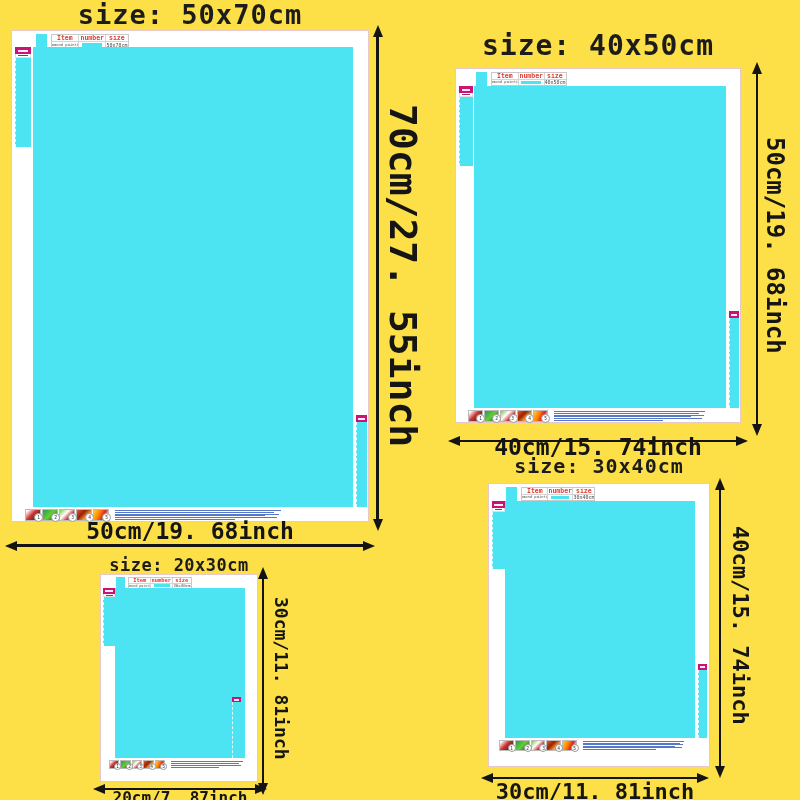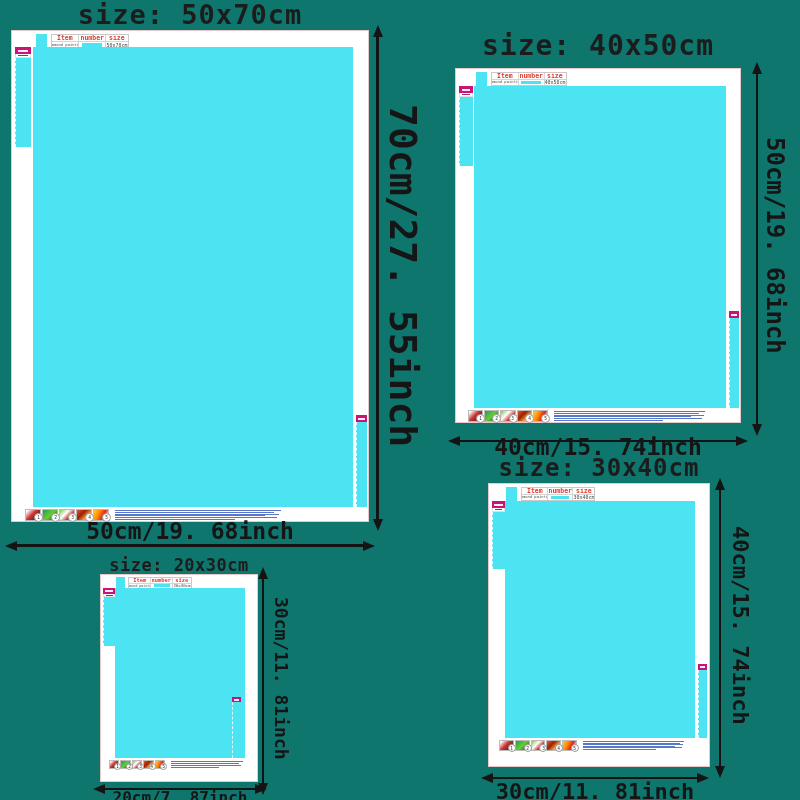--- a/index.html
+++ b/index.html
@@ -1,17 +1,17 @@
 <!DOCTYPE html>
 <html><head>
 <meta charset="utf-8">
 <style>
   html,body{margin:0;padding:0;}
   body{width:800px;height:800px;font-family:"DejaVu Sans Mono","Liberation Mono",monospace;}
-  #stage{position:relative;width:800px;height:800px;background:#0f766e;overflow:hidden;}
+  #stage{position:relative;width:800px;height:800px;background:#fde047;overflow:hidden;}
 
   
   .ptitle{position:absolute;text-align:center;font-weight:bold;color:#1c1c1c;letter-spacing:1px;line-height:1.05;white-space:nowrap;}
   .hlabel{position:absolute;text-align:center;font-weight:bold;color:#151515;line-height:1;white-space:nowrap;}
   .vlabel{position:absolute;writing-mode:vertical-rl;text-orientation:mixed;text-align:center;font-weight:bold;color:#151515;line-height:1;white-space:nowrap;}
 
   
   .varrow{position:absolute;width:2px;background:#141414;}
   .varrow::before{content:"";position:absolute;top:-11px;left:50%;transform:translateX(-50%);
     border-left:5px solid transparent;border-right:5px solid transparent;border-bottom:12px solid #141414;}
@@ -326,21 +326,21 @@
         </div>
       </div>
     </div>
     <div class="varrow" style="left:262px;top:578px;height:206px;"></div>
     <div class="vlabel" style="left:272px;top:574px;height:208px;font-size:18px;">30cm/11. 81inch</div>
     <div class="harrow" style="left:104px;top:788px;width:152px;"></div>
     <div class="hlabel" style="left:85px;top:790px;width:190px;font-size:16px;">20cm/7. 87inch</div>
   </div>
 
   <div>
-    <div class="ptitle" style="left:488px;top:456px;width:222px;font-size:24px;">size: 30x40cm</div>
+    <div class="ptitle" style="left:488px;top:456px;width:222px;font-size:20px;">size: 30x40cm</div>
     <div class="frame" style="left:488px;top:483px;width:222px;height:284px;">
       <div class="swatch" style="left:17px;top:3px;width:11px;height:14px;"></div>
       <div class="itable" style="left:32px;top:3px;width:74px;height:14px;">
         <div class="itr ith">
           <div class="itc c1 b">
               <span class="t7">Item</span>
             </div>
           <div class="itc c2 b">
               <span class="t7">number</span>
             </div>

